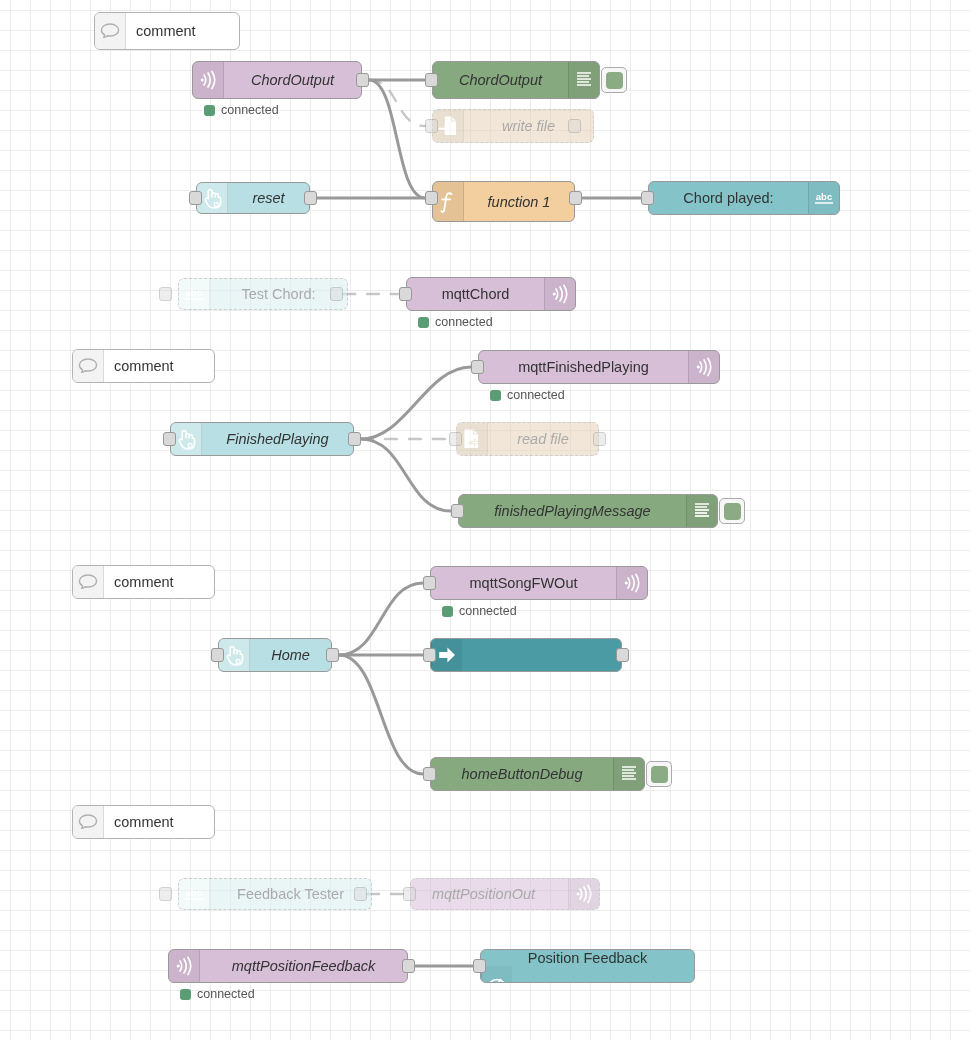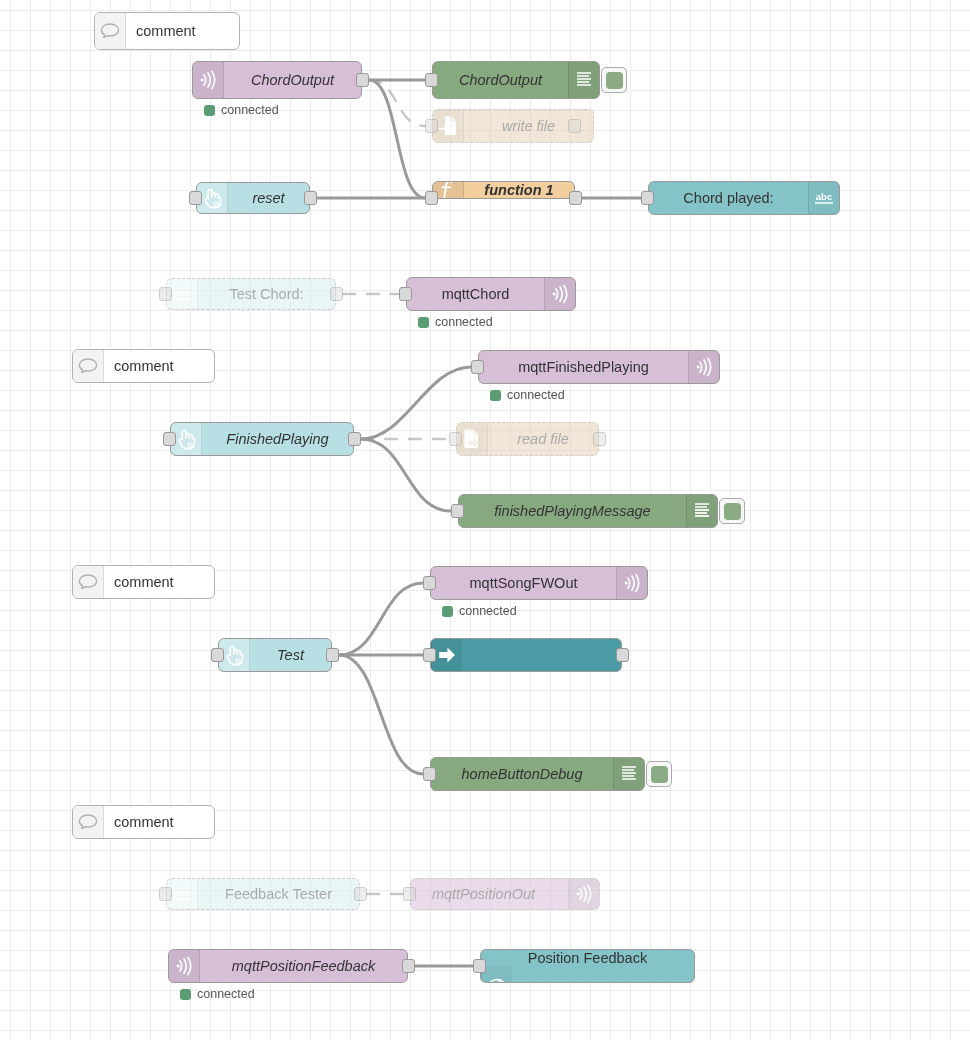--- a/index.html
+++ b/index.html
@@ -100,21 +100,21 @@
   .n-ui-button  { background: #b8e0e4; }
   .n-ui-button .icon-box { background: rgba(255,255,255,0.30); }
   .n-ui-text    { background: #84c4c9; }
   .n-ui-text .icon-box { background: rgba(0,0,0,0.04); }
   .n-ui-tab     { background: #4a9ba4; }
   .n-ui-tab .icon-box { background: rgba(0,0,0,0.06); }
   .n-ui-gauge   { background: #84c4c9; }
   .n-ui-gauge .icon-box { background: rgba(0,0,0,0.04); }
   .n-file       { background: #e6d3b8; }
   .n-file .icon-box { background: rgba(0,0,0,0.05); }
-  .n-inject     { background: #d9eef0; }
+  .n-inject     { background: #d9eef0; margin-left: 12px; }
   .n-inject .icon-box { background: rgba(255,255,255,0.45); }
   .n-comment    { background: #ffffff; border-color: #b3b3b3; }
   .n-comment .icon-box { background: #f3f3f3; border-right: 1px solid #dcdcdc; }
 
   
   .node.disabled {
     border-style: dashed;
     border-color: #a8a8a8;
     opacity: 0.55;
   }
@@ -218,21 +218,21 @@
         <div class="icon-box left">
           <svg class="glyph" width="20" height="22" viewBox="0 0 20 22">
             <path d="M6.2 10.2 V4.4 a1.9 1.9 0 0 1 3.8 0 V10 V7.4 a1.6 1.6 0 0 1 3.2 0 V10 V8.4 a1.6 1.6 0 0 1 3.2 0 V10.4 a1.5 1.5 0 0 1 2.2 1.3 v3.6 c0 3.3-2.2 5.5-5.5 5.5 h-2.2 c-2.6 0-4.2-1.4-5.2-3.3 L3.4 13.4 a1.6 1.6 0 0 1 2.8-1.5 Z" fill="none" stroke="#ffffff" stroke-width="1.6" stroke-linejoin="round"></path>
             <rect x="12.4" y="15.8" width="3.6" height="3.4" fill="none" stroke="#ffffff" stroke-width="1.2"></rect>
           </svg>
         </div>
         <div class="label italic">reset</div>
       </div>
       <div class="port" style="left: 189px; top: 191px;"></div>
       <div class="port" style="left: 304px; top: 191px;"></div>
-      <div class="node n-function" style="left: 432px; top: 181px; width: 143px; height: 18px; font-weight: bold;">
+      <div class="node n-function" style="left: 432px; top: 181px; width: 143px; height: 41px;">
         <div class="icon-box left">
           <svg class="glyph" width="16" height="22" viewBox="0 0 16 22">
             <path d="M11.5 3.2 C9.5 1.4 6.8 2.2 6.4 5.2 L4.2 19.2 C3.8 21.6 2.2 21.2 1.3 20.2" fill="none" stroke="#ffffff" stroke-width="1.8" stroke-linecap="round"></path>
             <line x1="2.3" y1="8.4" x2="10.2" y2="8.4" stroke="#ffffff" stroke-width="1.7" stroke-linecap="round"></line>
           </svg>
         </div>
         <div class="label italic">function 1</div>
       </div>
       <div class="port" style="left: 425px; top: 191px;"></div>
       <div class="port" style="left: 569px; top: 191px;"></div>
@@ -368,21 +368,21 @@
         <span class="dot"></span>
         <span>connected</span>
       </div>
       <div class="node n-ui-button" style="left: 218px; top: 638px; width: 114px; height: 34px;">
         <div class="icon-box left">
           <svg class="glyph" width="20" height="22" viewBox="0 0 20 22">
             <path d="M6.2 10.2 V4.4 a1.9 1.9 0 0 1 3.8 0 V10 V7.4 a1.6 1.6 0 0 1 3.2 0 V10 V8.4 a1.6 1.6 0 0 1 3.2 0 V10.4 a1.5 1.5 0 0 1 2.2 1.3 v3.6 c0 3.3-2.2 5.5-5.5 5.5 h-2.2 c-2.6 0-4.2-1.4-5.2-3.3 L3.4 13.4 a1.6 1.6 0 0 1 2.8-1.5 Z" fill="none" stroke="#ffffff" stroke-width="1.6" stroke-linejoin="round"></path>
             <rect x="12.4" y="15.8" width="3.6" height="3.4" fill="none" stroke="#ffffff" stroke-width="1.2"></rect>
           </svg>
         </div>
-        <div class="label italic">Test</div>
+        <div class="label italic">Home</div>
       </div>
       <div class="port" style="left: 211px; top: 648px;"></div>
       <div class="port" style="left: 326px; top: 648px;"></div>
       <div class="node n-ui-tab" style="left: 430px; top: 638px; width: 192px; height: 34px;">
         <div class="icon-box right">
           <svg class="glyph" width="20" height="20" viewBox="0 0 20 20">
             <path d="M2.2 7 h8.2 V2.6 L18 10 l-7.6 7.4 V13 H2.2 Z" fill="#ffffff"></path>
           </svg>
         </div>
       </div>

